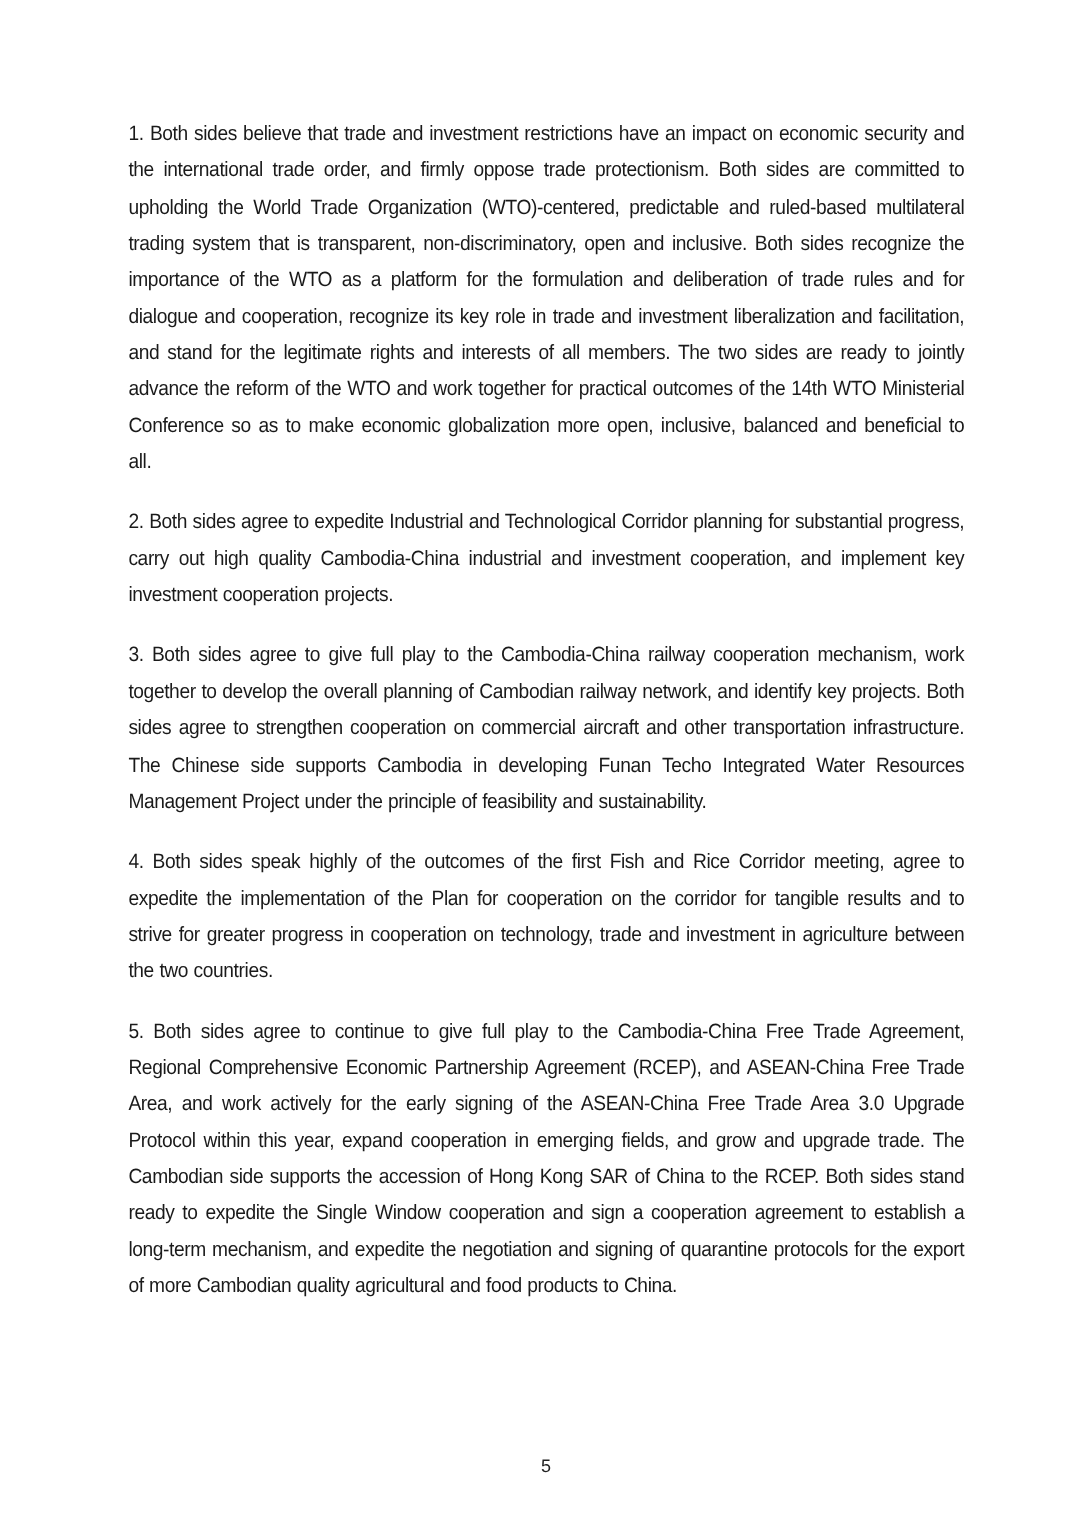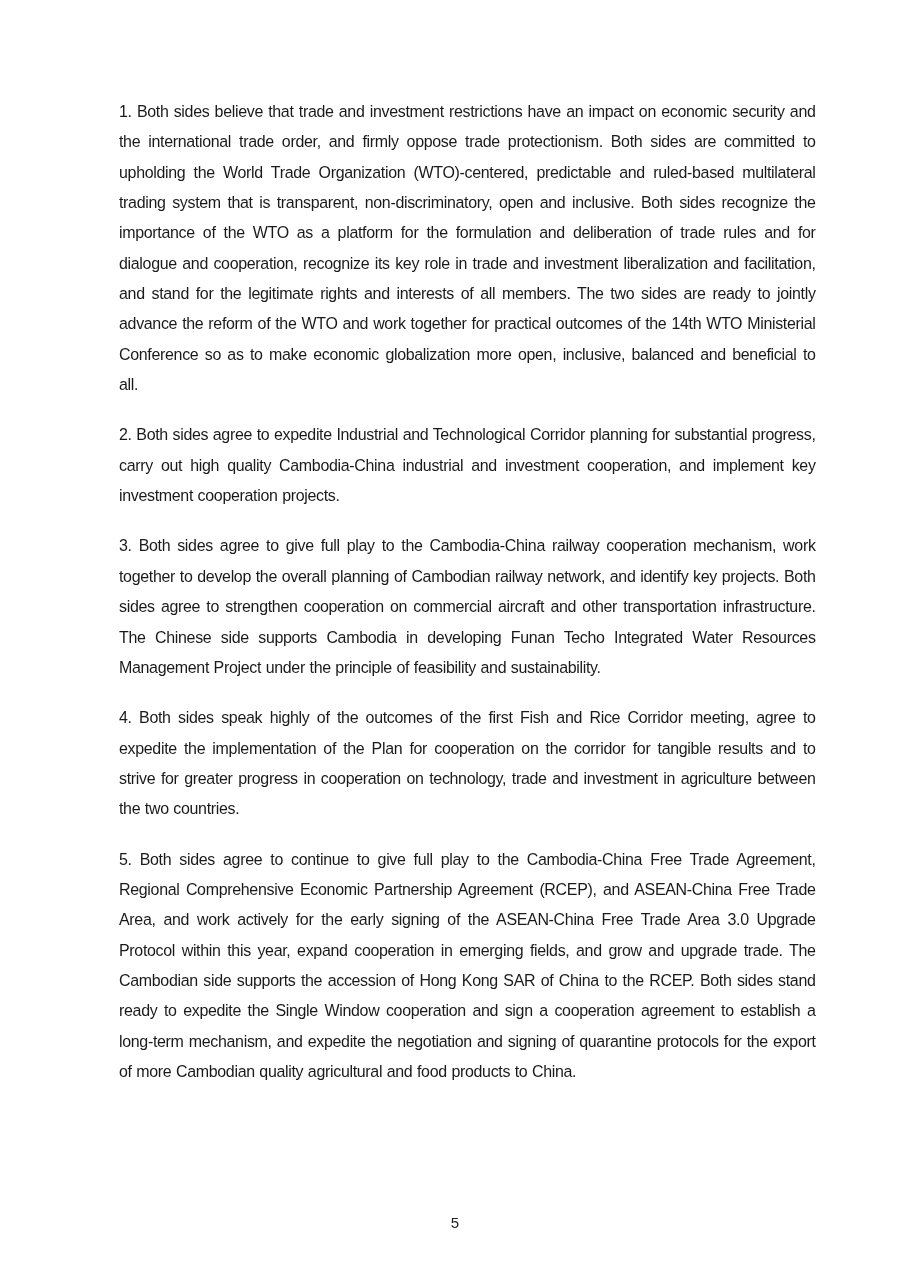--- a/index.html
+++ b/index.html
@@ -9,21 +9,21 @@
     }
     body {
       width: 910px;
       height: 1280px;
       position: relative;
       overflow: hidden;
       color: #1a1a1a;
     }
     .page {
       position: absolute;
-      left: 119px;
+      left: 107px;
       top: 96px;
       width: 697px;
     }
     .para {
       margin: 0 0 20px 0;
       font-family: "Liberation Sans", sans-serif;
       font-size: 17.2px;
       line-height: 30.35px;
       text-align: justify;
       letter-spacing: -0.35px;

